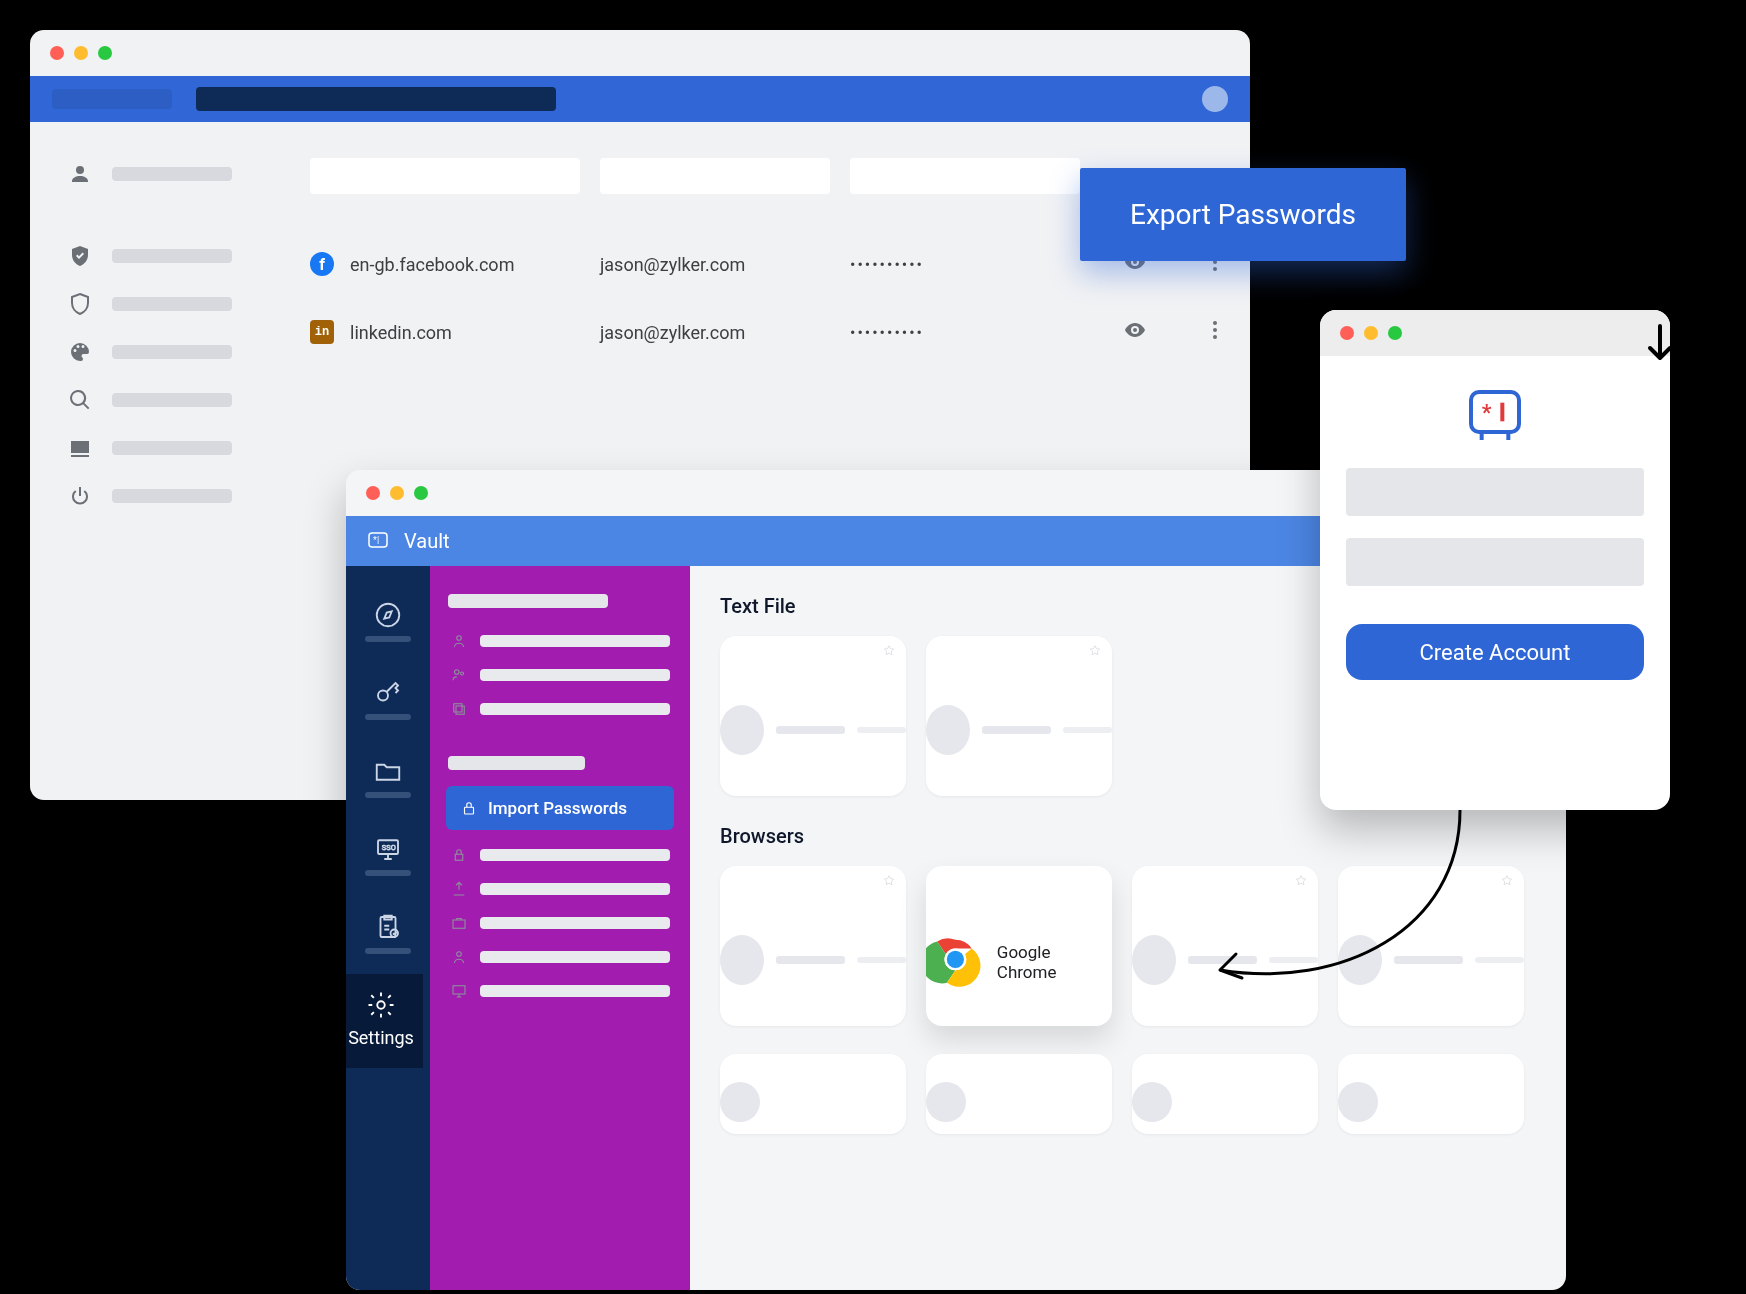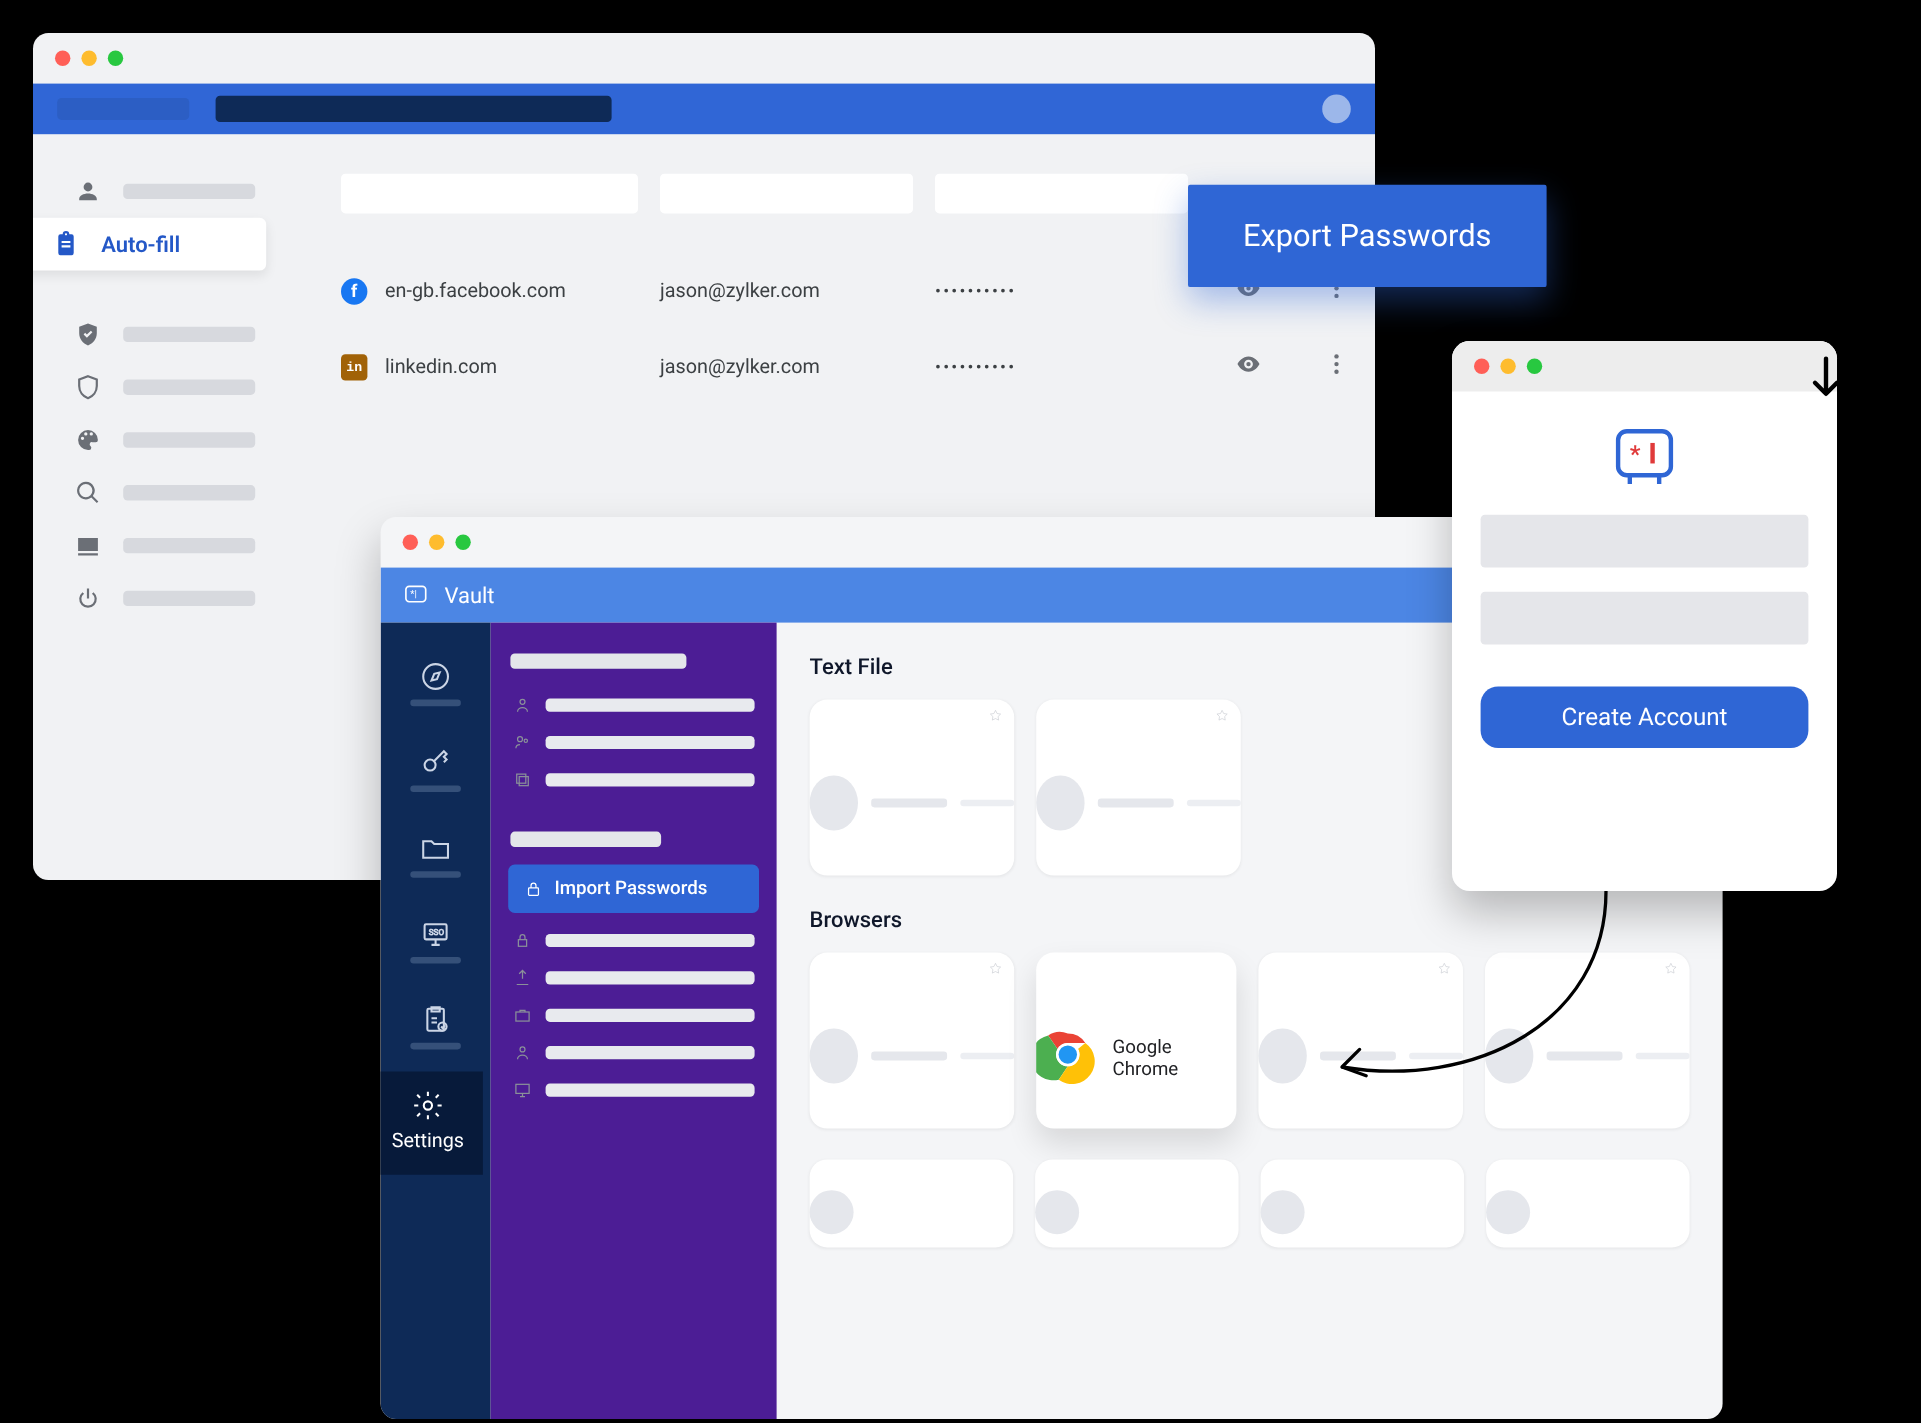--- a/index.html
+++ b/index.html
@@ -45,29 +45,29 @@
 
   
   #export-pill { position: absolute; left: 1080px; top: 168px; background: #2f66d5; color: #fff; font-size: 28px; padding: 30px 50px; border-radius: 2px; box-shadow: 0 12px 30px rgba(47,102,213,.4); }
 
   
   #win2 { left: 346px; top: 470px; width: 1220px; height: 820px; background: #f4f5f7; }
   #win2 .topbar { height: 50px; background: #4c86e4; display: flex; align-items: center; padding: 0 20px; gap: 14px; color: #fff; font-size: 20px; }
   #win2 .topbar svg { width: 24px; height: 24px; fill: #fff; }
 
   #win2 .body { display: flex; height: calc(100% - 50px - 44px); }
-  #win2 .navbar { width: 100px; background: #0e2a57; display: flex; flex-direction: column; align-items: center; padding-top: 18px; }
+  #win2 .navbar { width: 84px; background: #0e2a57; display: flex; flex-direction: column; align-items: center; padding-top: 18px; }
   #win2 .navbar .nitem { width: 100%; padding: 16px 0 20px; display: flex; flex-direction: column; align-items: center; gap: 6px; }
   #win2 .navbar .nitem svg { width: 30px; height: 30px; fill: none; stroke: #cbd5e6; stroke-width: 1.5; }
   #win2 .navbar .nitem .nlbl { width: 46px; height: 6px; background: #355079; border-radius: 3px; }
   #win2 .navbar .nitem.active { background: #071a3a; transform: translateX(-14px); width: calc(100% + 14px); padding-left: 14px; border-radius: 8px 0 0 8px; }
   #win2 .navbar .nitem.active svg { stroke: #fff; }
   #win2 .navbar .nitem.active .albl { color: #fff; font-size: 18px; margin-top: 1px; }
 
-  #win2 .subnav { width: 260px; background: #4c1d95; padding: 18px 16px; }
+  #win2 .subnav { width: 260px; background: #a21caf; padding: 18px 16px; }
   #win2 .subnav .grplbl { height: 14px; background: #e4e6ea; border-radius: 4px; margin: 10px 2px 16px; }
   #win2 .subnav .snitem { display: flex; align-items: center; gap: 12px; padding: 8px 4px; }
   #win2 .subnav .snitem svg { width: 18px; height: 18px; fill: none; stroke: #8a9099; stroke-width: 1.5; }
   #win2 .subnav .snitem .slbl { flex: 1; height: 12px; background: #e8eaee; border-radius: 4px; }
   #win2 .subnav .snitem.primary { background: #2f66d5; color: #fff; border-radius: 6px; padding: 12px 14px; margin: 8px 0; gap: 10px; font-size: 17px; font-weight: 500; }
   #win2 .subnav .snitem.primary svg { stroke: #fff; }
 
   #win2 .main { flex: 1; padding: 24px 30px; overflow: hidden; }
   #win2 .main h3 { font-size: 20px; font-weight: 500; color: #0f172a; margin: 4px 0 18px; }
   #win2 .cards { display: flex; gap: 20px; margin-bottom: 28px; }
@@ -113,26 +113,20 @@
     <div class="bx2"></div>
     <div class="avatar"></div>
   </div>
   <div class="body">
     <div class="sidebar">
       <div class="sitem">
         <svg viewBox="0 0 24 24">
             <path d="M12 12a4 4 0 100-8 4 4 0 000 8zm0 2c-4 0-8 2-8 5v1h16v-1c0-3-4-5-8-5z"></path>
           </svg>
         <div class="lbl"></div>
-      </div>
-      <div class="sitem active">
-        <svg viewBox="0 0 24 24">
-            <path d="M17 3h-2a3 3 0 00-6 0H7a2 2 0 00-2 2v15a2 2 0 002 2h10a2 2 0 002-2V5a2 2 0 00-2-2zm-5-1a1 1 0 110 2 1 1 0 010-2zM8 9h8v2H8zm0 4h8v2H8z"></path>
-          </svg>
-        <span class="albl">Auto-fill</span>
       </div>
       <div style="height:34px"></div>
       <div class="sitem">
         <svg viewBox="0 0 24 24">
             <path d="M12 2l8 3v6c0 5-3.4 9.3-8 11-4.6-1.7-8-6-8-11V5l8-3zm-1 13l5-5-1.4-1.4L11 12.2 9.4 10.6 8 12l3 3z"></path>
           </svg>
         <div class="lbl"></div>
       </div>
       <div class="sitem">
         <svg viewBox="0 0 24 24">

